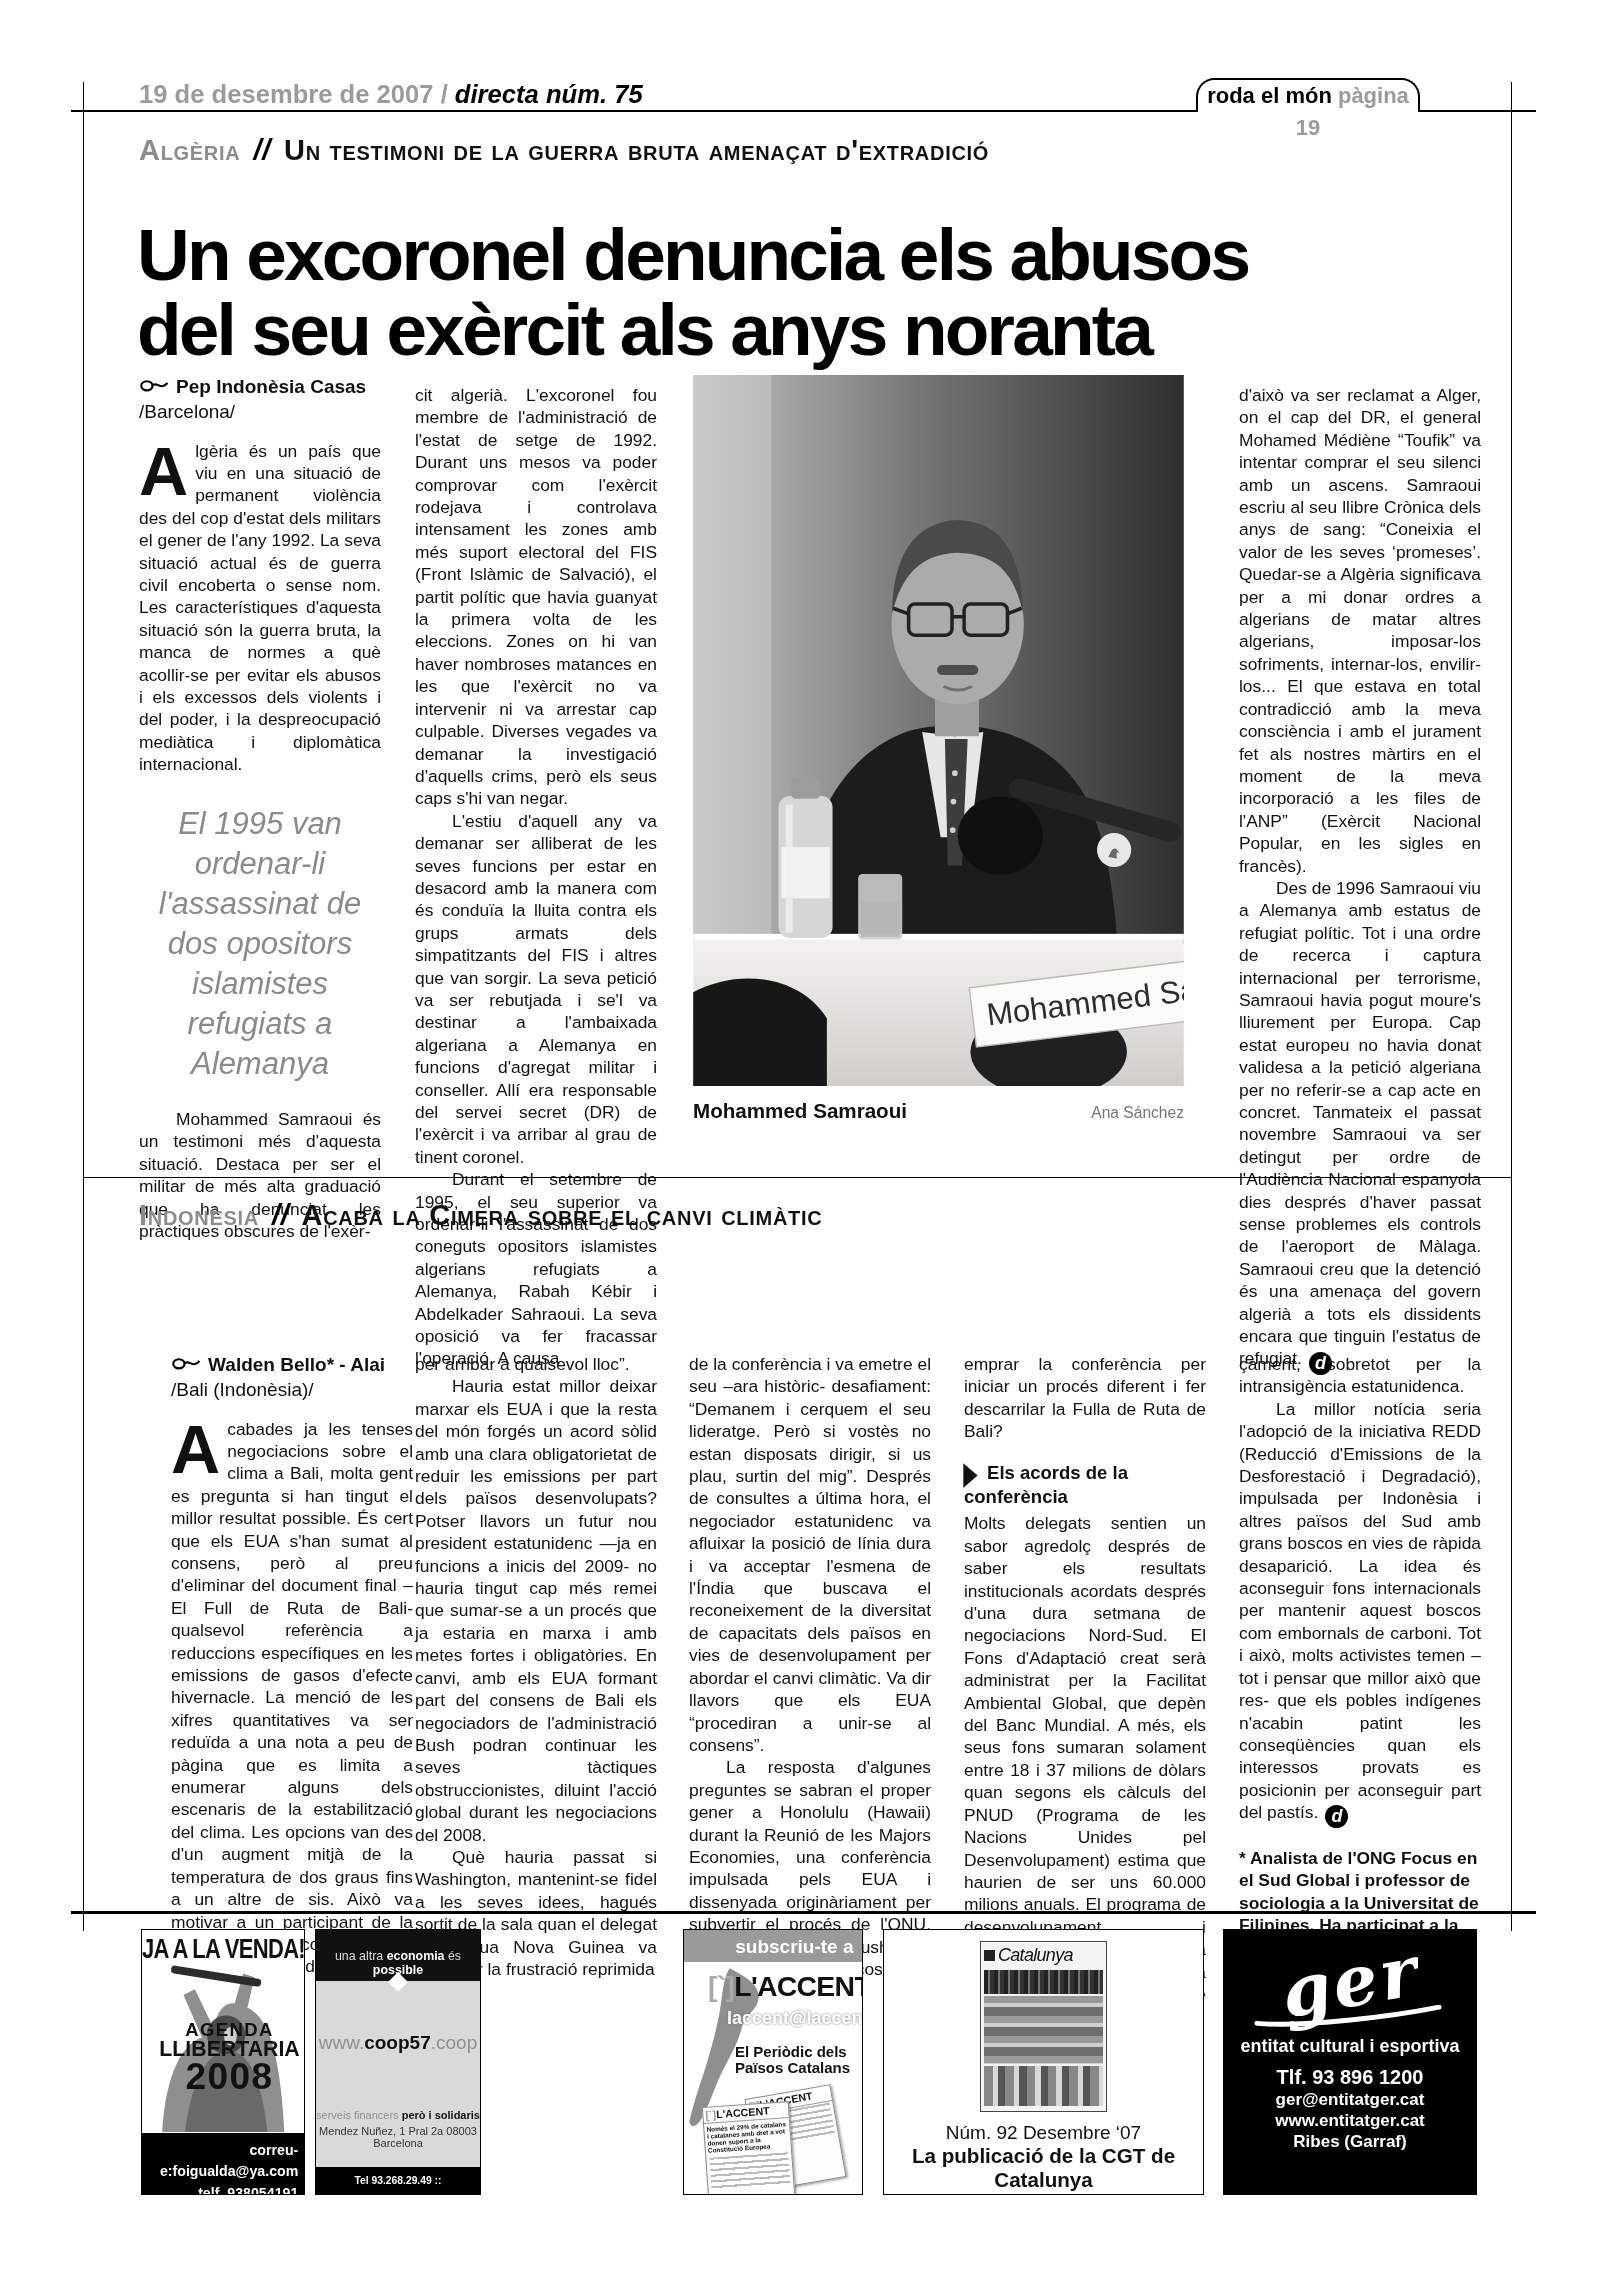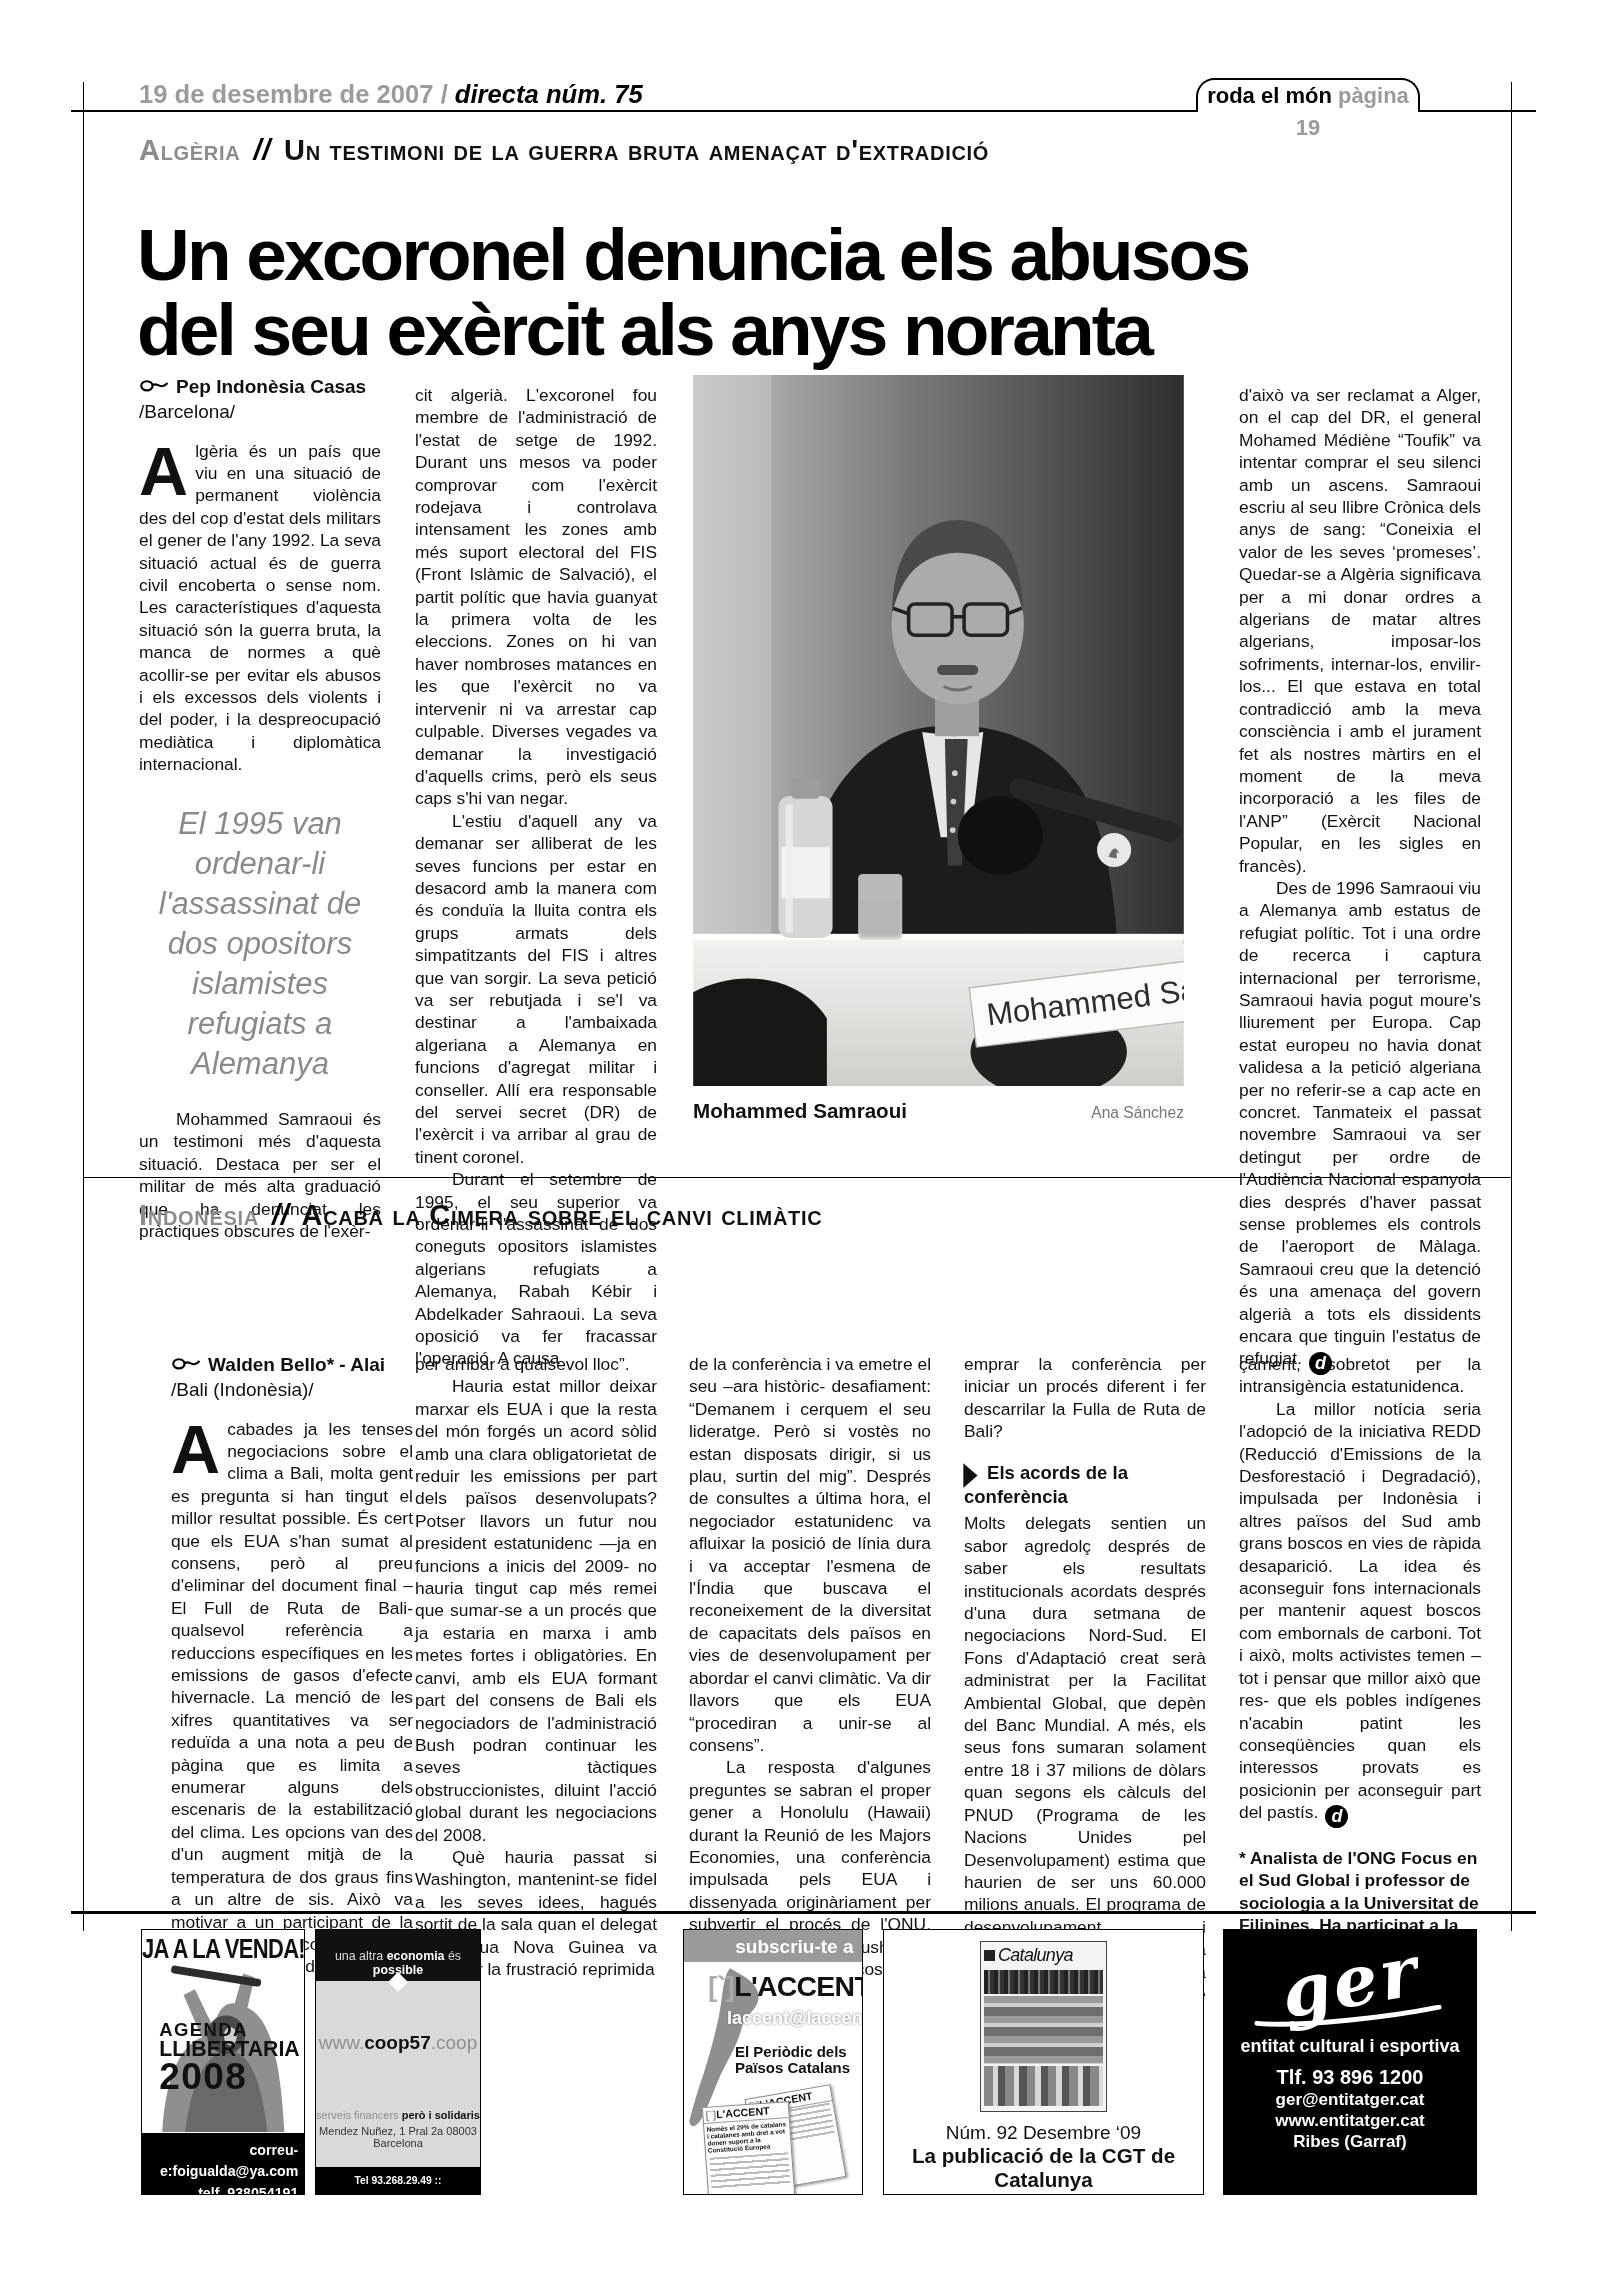--- a/index.html
+++ b/index.html
@@ -52,21 +52,21 @@
   
   .midrule{position:absolute;left:83px;top:1177px;width:1429px;height:1.4px;background:#000;}
   .botrule{position:absolute;left:71px;top:1911px;width:1465px;height:2.8px;background:#000;}
   
   .ad{position:absolute;top:1929px;height:266px;border:1.4px solid #000;box-sizing:border-box;overflow:hidden;}
   
   #ad-agenda{left:141px;width:164px;background:#fff;}
   .ag-head{font-weight:bold;font-size:22px;letter-spacing:-0.7px;transform:scaleY(1.25);text-align:center;
            margin-top:5.7px;white-space:nowrap;}
   .ag-fig{position:absolute;left:0;top:28.4px;}
-  .ag-title{position:absolute;right:4.3px;top:91px;text-align:left;font-weight:bold;line-height:0.95;}
+  .ag-title{position:absolute;right:4.3px;top:91px;text-align:center;font-weight:bold;line-height:0.95;}
   .ag-title .t1{font-size:18.5px;letter-spacing:1.4px;}
   .ag-title .t2{font-size:21.3px;letter-spacing:0;}
   .ag-title .t3{font-size:37px;letter-spacing:1.4px;}
   .ag-foot{position:absolute;left:0;bottom:0;width:100%;height:61px;background:#000;color:#fff;
            font-weight:bold;text-align:right;padding:7.1px 5.7px 0 0;box-sizing:border-box;}
   .ag-foot div{font-size:14.2px;line-height:21.3px;}
   
   #ad-coop{left:315px;width:166px;background:#d9d9d9;}
   .cp-band{position:relative;background:#111;color:#fff;height:51px;font-size:12.4px;text-align:center;
            padding-top:18.5px;box-sizing:border-box;}
@@ -345,21 +345,21 @@
   <div class="ad" id="ad-cat">
     <div class="cover">
       <div class="cv-mast">
         <span class="cv-box"></span>
         <span class="cv-name">Catalunya</span>
       </div>
       <div class="cv-noise n1"></div>
       <div class="cv-noise n2"></div>
       <div class="cv-noise n3"></div>
     </div>
-    <div class="ct-issue">Núm. 92 Desembre ‘09</div>
+    <div class="ct-issue">Núm. 92 Desembre ‘07</div>
     <div class="ct-pub">La publicació de la CGT de Catalunya</div>
     <div class="ct-url">www.revistacatalunya.cat</div>
   </div>
 
   <div class="ad" id="ad-ger">
     <div class="gr-logo">
       <span>ger</span>
       <svg class="swoosh" width="192" height="24" viewBox="0 0 270 34">
         <path d="M6,26 C70,32 200,16 264,3" stroke="#fff" stroke-width="7" fill="none" stroke-linecap="round"></path>
       </svg>

